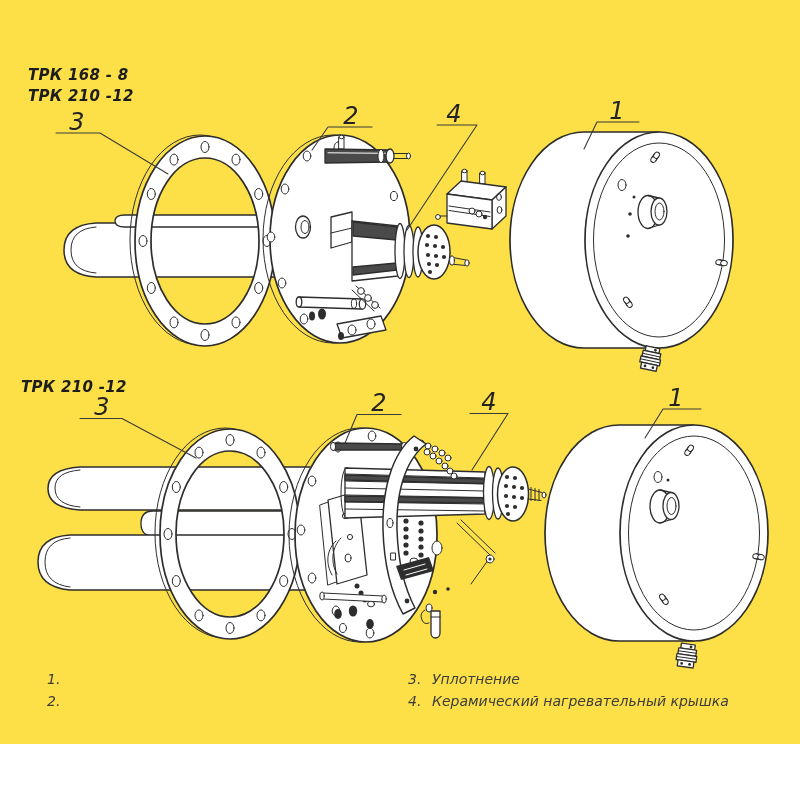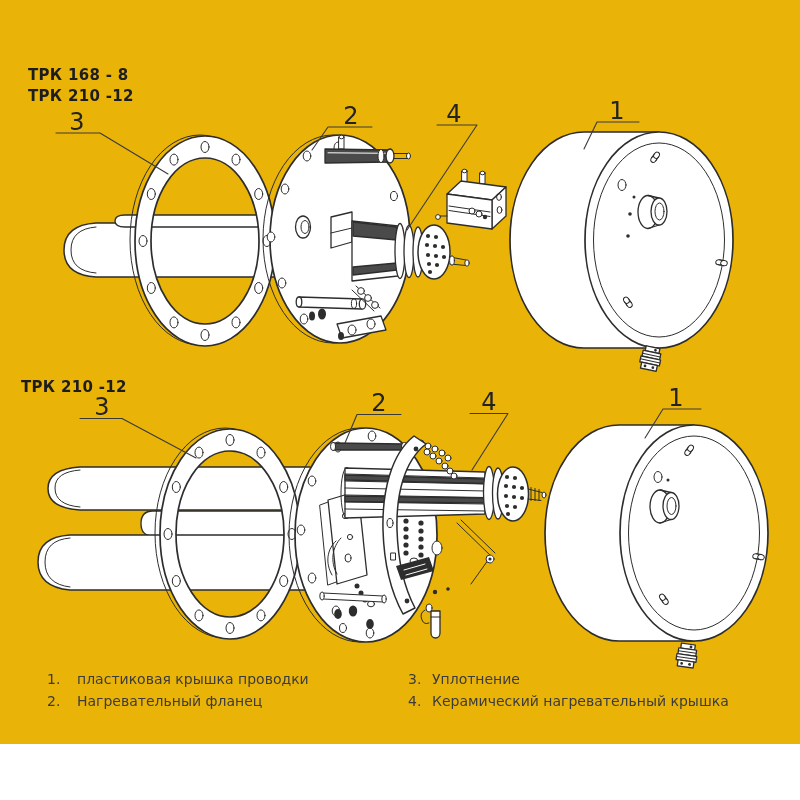--- a/index.html
+++ b/index.html
@@ -1,17 +1,17 @@
 <!DOCTYPE html>
 <html><head>
 <meta charset="utf-8">
 <style>
   html,body{margin:0;padding:0;background:#fff;}
-  .page{position:relative;width:800px;height:744px;background:#eab308;overflow:hidden;
-        font-family:"DejaVu Sans",sans-serif;}
+  .page{position:relative;width:800px;height:744px;background:#fde047;overflow:hidden;
+        font-family:"DejaVu Sans",sans-serif;font-style:italic;}
   svg{position:absolute;left:0;top:0;}
   
   svg path,svg ellipse,svg circle,svg line,svg rect,svg polygon,svg polyline{
     stroke:#2d2d2d;fill:none;stroke-width:1.3;stroke-linecap:round;stroke-linejoin:round;}
   .fw{fill:#ffffff;}
   .fd{fill:#2d2d2d;stroke:none;}
   .fg{fill:#4a4a4a;}
   .thin{stroke-width:1;}
   .t15{stroke-width:1.5;}
   .t17{stroke-width:1.7;}
@@ -390,25 +390,23 @@
       <path class="leader" d="M701,409 H663 L645,438"></path>
       <text class="callout" x="676" y="406" text-anchor="middle">1</text>
     </g>
   </g>
 </svg>
 
 <div class="legend">
   <div class="legend-col c1">
     <div class="legend-row">
       <span class="lnum">1.</span>
-      <span class="ltxt">пластиковая крышка проводки</span>
     </div>
     <div class="legend-row">
       <span class="lnum">2.</span>
-      <span class="ltxt">Нагревательный фланец</span>
     </div>
   </div>
   <div class="legend-col c2">
     <div class="legend-row">
       <span class="lnum">3.</span>
       <span class="ltxt">Уплотнение</span>
     </div>
     <div class="legend-row">
       <span class="lnum">4.</span>
       <span class="ltxt">Керамический нагревательный крышка</span>

